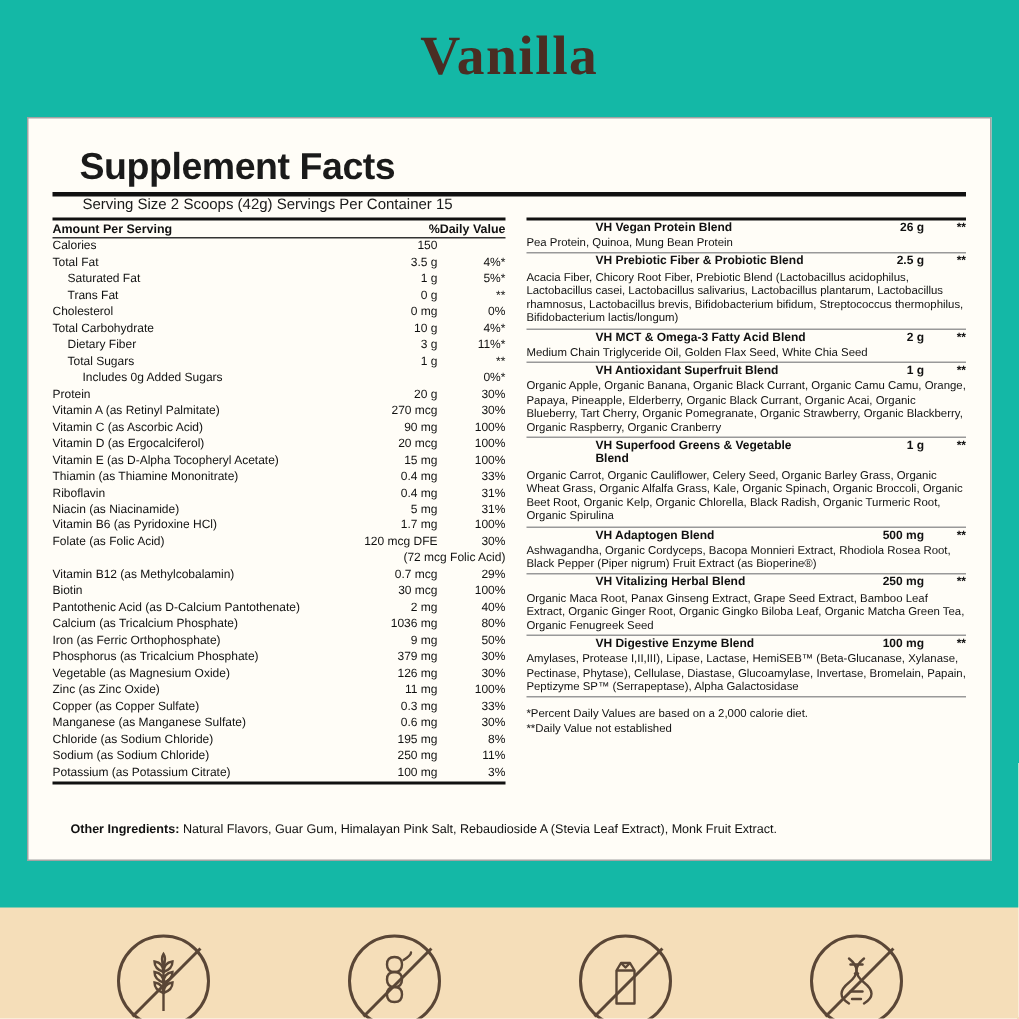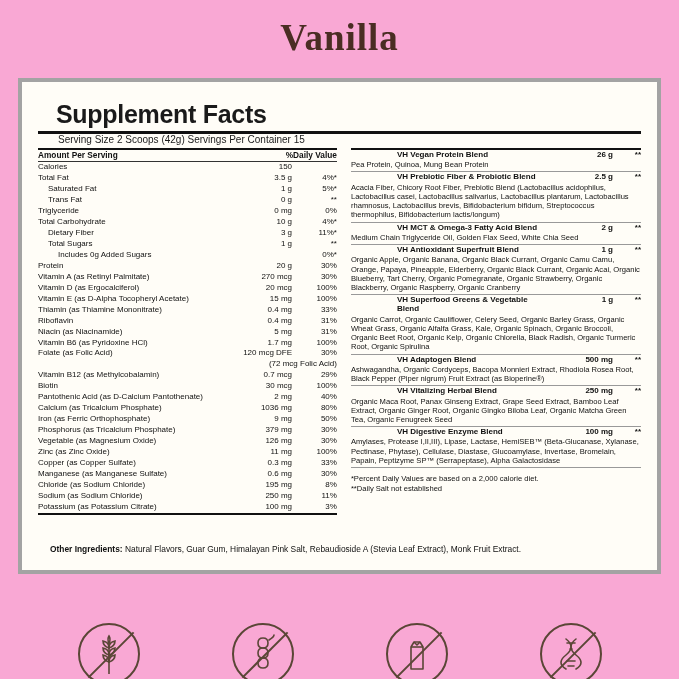--- a/index.html
+++ b/index.html
@@ -5,39 +5,39 @@
   * { box-sizing: border-box; }
   html, body { margin: 0; padding: 0; }
   body {
     width: 679px; height: 679px;
     background: #f5deb9;
     font-family: "Liberation Sans", sans-serif;
     overflow: hidden;
   }
   .page {
     position: relative;
-    width: 679px; height: 679px;
-    background: #f9a8d4;
+    width: 679px; height: 605px;
+    background: #14b8a6;
   }
   .product-title {
     text-align: center;
     font-family: "Liberation Serif", serif;
     font-weight: bold;
     font-size: 37px;
     color: #4a2d23;
     letter-spacing: 1px;
     padding-top: 18px;
     line-height: 1.1;
   }
   .panel {
     position: absolute;
     left: 18px; top: 78px;
     width: 643px; height: 496px;
     background: #fffdf7;
-    border: 4px solid #a3a3a3;
+    border: 1px solid #a3a3a3;
     padding: 14px 16px 10px 16px;
   }
   .sf-title {
     font-family: "Liberation Sans", sans-serif;
     font-weight: bold;
     font-size: 25px;
     color: #1a1a1a;
     letter-spacing: -0.3px;
     margin: 4px 0 2px 18px;
   }
@@ -177,21 +177,21 @@
                 <td class="nm ind1">Saturated Fat</td>
                 <td class="amt">1 g</td>
                 <td class="dv">5%*</td>
               </tr>
               <tr>
                 <td class="nm ind1">Trans Fat</td>
                 <td class="amt">0 g</td>
                 <td class="dv">**</td>
               </tr>
               <tr>
-                <td class="nm">Triglyceride</td>
+                <td class="nm">Cholesterol</td>
                 <td class="amt">0 mg</td>
                 <td class="dv">0%</td>
               </tr>
               <tr>
                 <td class="nm">Total Carbohydrate</td>
                 <td class="amt">10 g</td>
                 <td class="dv">4%*</td>
               </tr>
               <tr>
                 <td class="nm ind1">Dietary Fiber</td>
@@ -212,20 +212,25 @@
                 <td class="nm">Protein</td>
                 <td class="amt">20 g</td>
                 <td class="dv">30%</td>
               </tr>
               <tr>
                 <td class="nm">Vitamin A (as Retinyl Palmitate)</td>
                 <td class="amt">270 mcg</td>
                 <td class="dv">30%</td>
               </tr>
               <tr>
+                <td class="nm">Vitamin C (as Ascorbic Acid)</td>
+                <td class="amt">90 mg</td>
+                <td class="dv">100%</td>
+              </tr>
+              <tr>
                 <td class="nm">Vitamin D (as Ergocalciferol)</td>
                 <td class="amt">20 mcg</td>
                 <td class="dv">100%</td>
               </tr>
               <tr>
                 <td class="nm">Vitamin E (as D-Alpha Tocopheryl Acetate)</td>
                 <td class="amt">15 mg</td>
                 <td class="dv">100%</td>
               </tr>
               <tr>
@@ -398,21 +403,21 @@
                 <span class="bn">VH Digestive Enzyme Blend</span>
                 <span class="ba">100 mg</span>
                 <span class="bd">**</span>
               </div>
               <div class="blend-body">Amylases, Protease I,II,III), Lipase, Lactase, HemiSEB™ (Beta-Glucanase, Xylanase, Pectinase, Phytase), Cellulase, Diastase, Glucoamylase, Invertase, Bromelain, Papain, Peptizyme SP™ (Serrapeptase), Alpha Galactosidase</div>
             </div>
             <div class="rule-hair"></div>
           </div>
         <div class="footnotes">
           <div>*Percent Daily Values are based on a 2,000 calorie diet.</div>
-          <div>**Daily Salt not established</div>
+          <div>**Daily Value not established</div>
         </div>
       </div>
 
     </div>
 
     <div class="other">
       <b>Other Ingredients:</b>
       <span>Natural Flavors, Guar Gum, Himalayan Pink Salt, Rebaudioside A (Stevia Leaf Extract), Monk Fruit Extract.</span>
     </div>
   </div>

